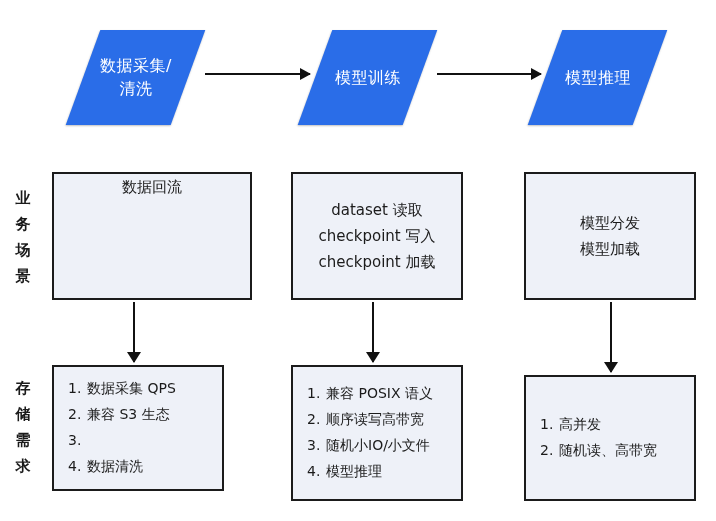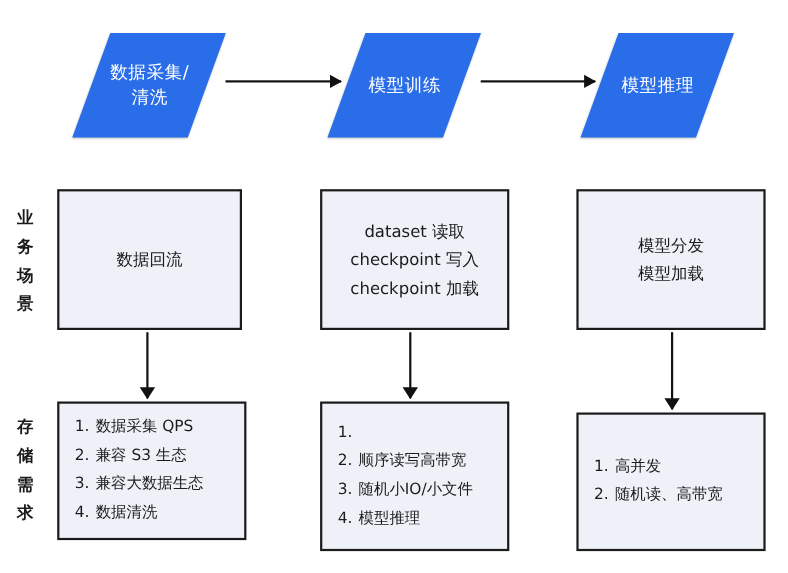--- a/index.html
+++ b/index.html
@@ -159,21 +159,21 @@
     <span>景</span>
   </div>
 
   <div class="rowlabel" style="left:6px; top:368px; height:118px;">
     <span>存</span>
     <span>储</span>
     <span>需</span>
     <span>求</span>
   </div>
 
-  <div class="box box-center" style="left:52px; top:172px; width:168px; height:128px;">
+  <div class="box box-center" style="left:52px; top:172px; width:200px; height:128px;justify-content:space-between;">
     <div class="line">数据回流</div>
   </div>
 
   <div class="box box-center" style="left:524px; top:172px; width:172px; height:128px;">
     <div class="line">模型分发</div>
     <div class="line">模型加载</div>
   </div>
 
   <div class="box box-center" style="left:291px; top:172px; width:172px; height:128px;">
     <div class="line">dataset 读取</div>
@@ -189,31 +189,31 @@
     <div class="li">
       <span class="num">1.</span>
       <span>数据采集 QPS</span>
     </div>
     <div class="li">
       <span class="num">2.</span>
       <span>兼容 S3 生态</span>
     </div>
     <div class="li">
       <span class="num">3.</span>
-      <span>兼容大数据生态</span>
     </div>
     <div class="li">
       <span class="num">4.</span>
       <span>数据清洗</span>
     </div>
   </div>
 
   <div class="box box-list" style="left:291px; top:365px; width:172px; height:136px;">
     <div class="li">
       <span class="num">1.</span>
+      <span>兼容 POSIX 语义</span>
     </div>
     <div class="li">
       <span class="num">2.</span>
       <span>顺序读写高带宽</span>
     </div>
     <div class="li">
       <span class="num">3.</span>
       <span>随机小IO/小文件</span>
     </div>
     <div class="li">

